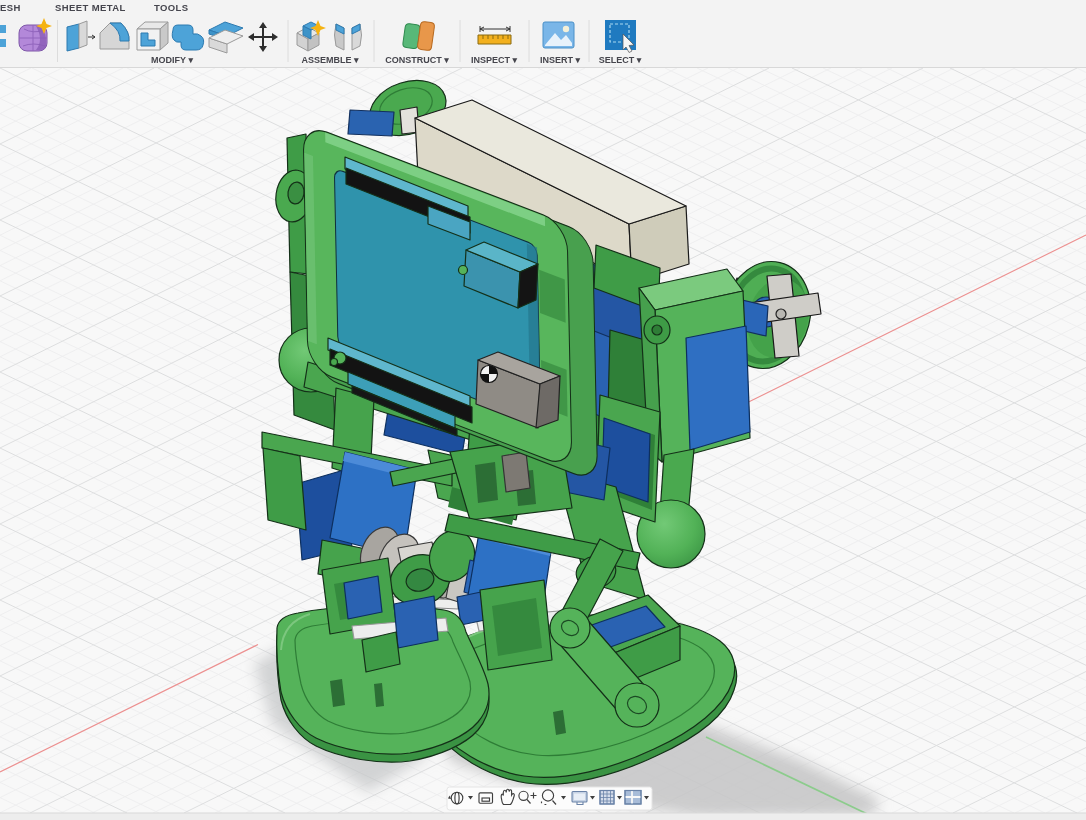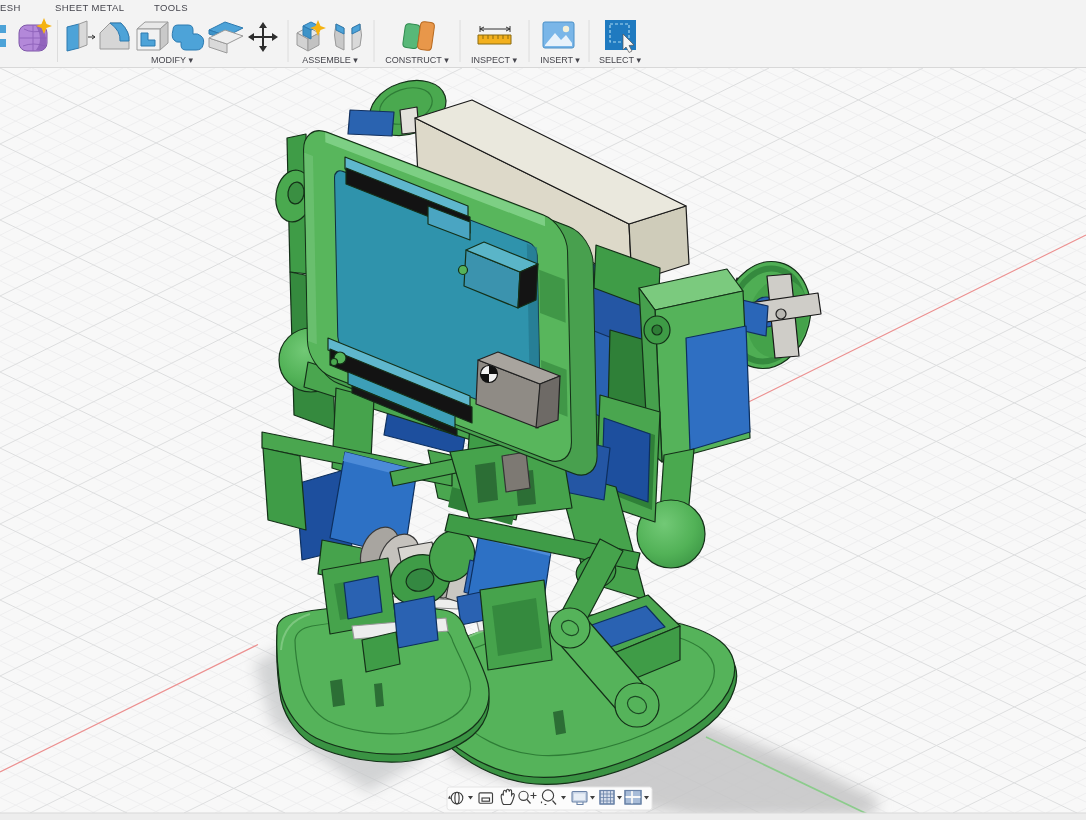--- a/index.html
+++ b/index.html
@@ -1,16 +1,16 @@
 <!DOCTYPE html>
 <html><head>
 <meta charset="utf-8">
 <style>
   html,body{margin:0;padding:0;background:#f8f8f8;}
-  #app{position:relative;width:1086px;height:820px;overflow:hidden;font-family:"Liberation Sans",sans-serif;}
+  #app{position:relative;width:1086px;height:820px;overflow:hidden;font-family:"Liberation Sans",sans-serif;font-weight:bold;}
   svg{display:block;}
 </style>
 </head>
 <body>
 <div id="app">
 <svg width="1086" height="820" viewBox="0 0 1086 820">
 
 <rect x="0" y="68" width="1086" height="745" fill="#f8f8f8"></rect>
 <path d="M0,83.2L31,68.0M0,98.4L62,68.0M0,113.6L92,68.0M0,128.8L123,68.0M0,159.2L185,68.0M0,174.4L215,68.0M0,189.6L246,68.0M0,204.8L277,68.0M0,235.2L338,68.0M0,250.4L369,68.0M0,265.6L400,68.0M0,280.8L431,68.0M0,311.2L492,68.0M0,326.4L523,68.0M0,341.6L554,68.0M0,356.8L585,68.0M0,387.2L646,68.0M0,402.4L677,68.0M0,417.6L708,68.0M0,432.8L738,68.0M0,463.2L800,68.0M0,478.4L831,68.0M0,493.6L862,68.0M0,508.8L892,68.0M0,539.2L954,68.0M0,554.4L985,68.0M0,569.6L1015,68.0M0,584.8L1046,68.0M0,615.2L1086,78.7M0,630.4L1086,93.9M0,645.6L1086,109.1M0,660.8L1086,124.3M0,691.2L1086,154.7M0,706.4L1086,169.9M0,721.6L1086,185.1M0,736.8L1086,200.3M0,767.2L1086,230.7M0,782.4L1086,245.9M0,797.6L1086,261.1M0,812.8L1086,276.3M1086,306.7L61,813.0M1086,321.9L92,813.0M1086,337.1L123,813.0M1086,352.3L153,813.0M1086,382.7L215,813.0M1086,397.9L246,813.0M1086,413.1L277,813.0M1086,428.3L307,813.0M1086,458.7L369,813.0M1086,473.9L400,813.0M1086,489.1L430,813.0M1086,504.3L461,813.0M1086,534.7L523,813.0M1086,549.9L553,813.0M1086,565.1L584,813.0M1086,580.3L615,813.0M1086,610.7L677,813.0M1086,625.9L707,813.0M1086,641.1L738,813.0M1086,656.3L769,813.0M1086,686.7L830,813.0M1086,701.9L861,813.0M1086,717.1L892,813.0M1086,732.3L923,813.0M1086,762.7L984,813.0M1086,777.9L1015,813.0M1086,793.1L1046,813.0M1086,808.3L1077,813.0M1086,72.5L1077,68.0M1086,87.7L1045,68.0M1086,102.9L1013,68.0M1086,118.1L982,68.0M1086,148.5L918,68.0M1086,163.7L887,68.0M1086,178.9L855,68.0M1086,194.1L823,68.0M1086,224.5L760,68.0M1086,239.7L728,68.0M1086,254.9L697,68.0M1086,270.1L665,68.0M1086,300.5L602,68.0M1086,315.7L570,68.0M1086,330.9L538,68.0M1086,346.1L507,68.0M1086,376.5L443,68.0M1086,391.7L412,68.0M1086,406.9L380,68.0M1086,422.1L348,68.0M1086,452.5L285,68.0M1086,467.7L253,68.0M1086,482.9L222,68.0M1086,498.1L190,68.0M1086,528.5L127,68.0M1086,543.7L95,68.0M1086,558.9L63,68.0M1086,574.1L32,68.0M0,83.2L1086,604.5M0,98.4L1086,619.7M0,113.6L1086,634.9M0,128.8L1086,650.1M0,159.2L1086,680.5M0,174.4L1086,695.7M0,189.6L1086,710.9M0,204.8L1086,726.1M0,235.2L1086,756.5M0,250.4L1086,771.7M0,265.6L1086,786.9M0,280.8L1086,802.1M0,311.2L1045,813.0M0,326.4L1014,813.0M0,341.6L982,813.0M0,356.8L950,813.0M0,387.2L887,813.0M0,402.4L855,813.0M0,417.6L824,813.0M0,432.8L792,813.0M0,463.2L729,813.0M0,478.4L697,813.0M0,493.6L665,813.0M0,508.8L634,813.0M0,539.2L570,813.0M0,554.4L539,813.0M0,569.6L507,813.0M0,584.8L475,813.0M0,615.2L412,813.0M0,630.4L380,813.0M0,645.6L349,813.0M0,660.8L317,813.0M0,691.2L254,813.0M0,706.4L222,813.0M0,721.6L190,813.0M0,736.8L159,813.0M0,767.2L95,813.0M0,782.4L64,813.0M0,797.6L32,813.0M0,812.8L0,813.0" stroke="#ededee" stroke-width="0.9" fill="none"></path>
 <path d="M0,144.0L154,68.0M0,220.0L308,68.0M0,296.0L462,68.0M0,372.0L615,68.0M0,448.0L769,68.0M0,524.0L923,68.0M0,600.0L1077,68.0M0,676.0L1086,139.5M0,752.0L1086,215.5M1086,291.5L30,813.0M1086,367.5L184,813.0M1086,443.5L338,813.0M1086,519.5L492,813.0M1086,595.5L646,813.0M1086,671.5L800,813.0M1086,747.5L953,813.0M1086,133.3L950,68.0M1086,209.3L792,68.0M1086,285.3L633,68.0M1086,361.3L475,68.0M1086,437.3L317,68.0M1086,513.3L158,68.0M0,68.0L1086,589.3M0,144.0L1086,665.3M0,220.0L1086,741.3M0,296.0L1077,813.0M0,372.0L919,813.0M0,448.0L760,813.0M0,524.0L602,813.0M0,600.0L444,813.0M0,676.0L285,813.0M0,752.0L127,813.0" stroke="#dddedf" stroke-width="1" fill="none"></path>

